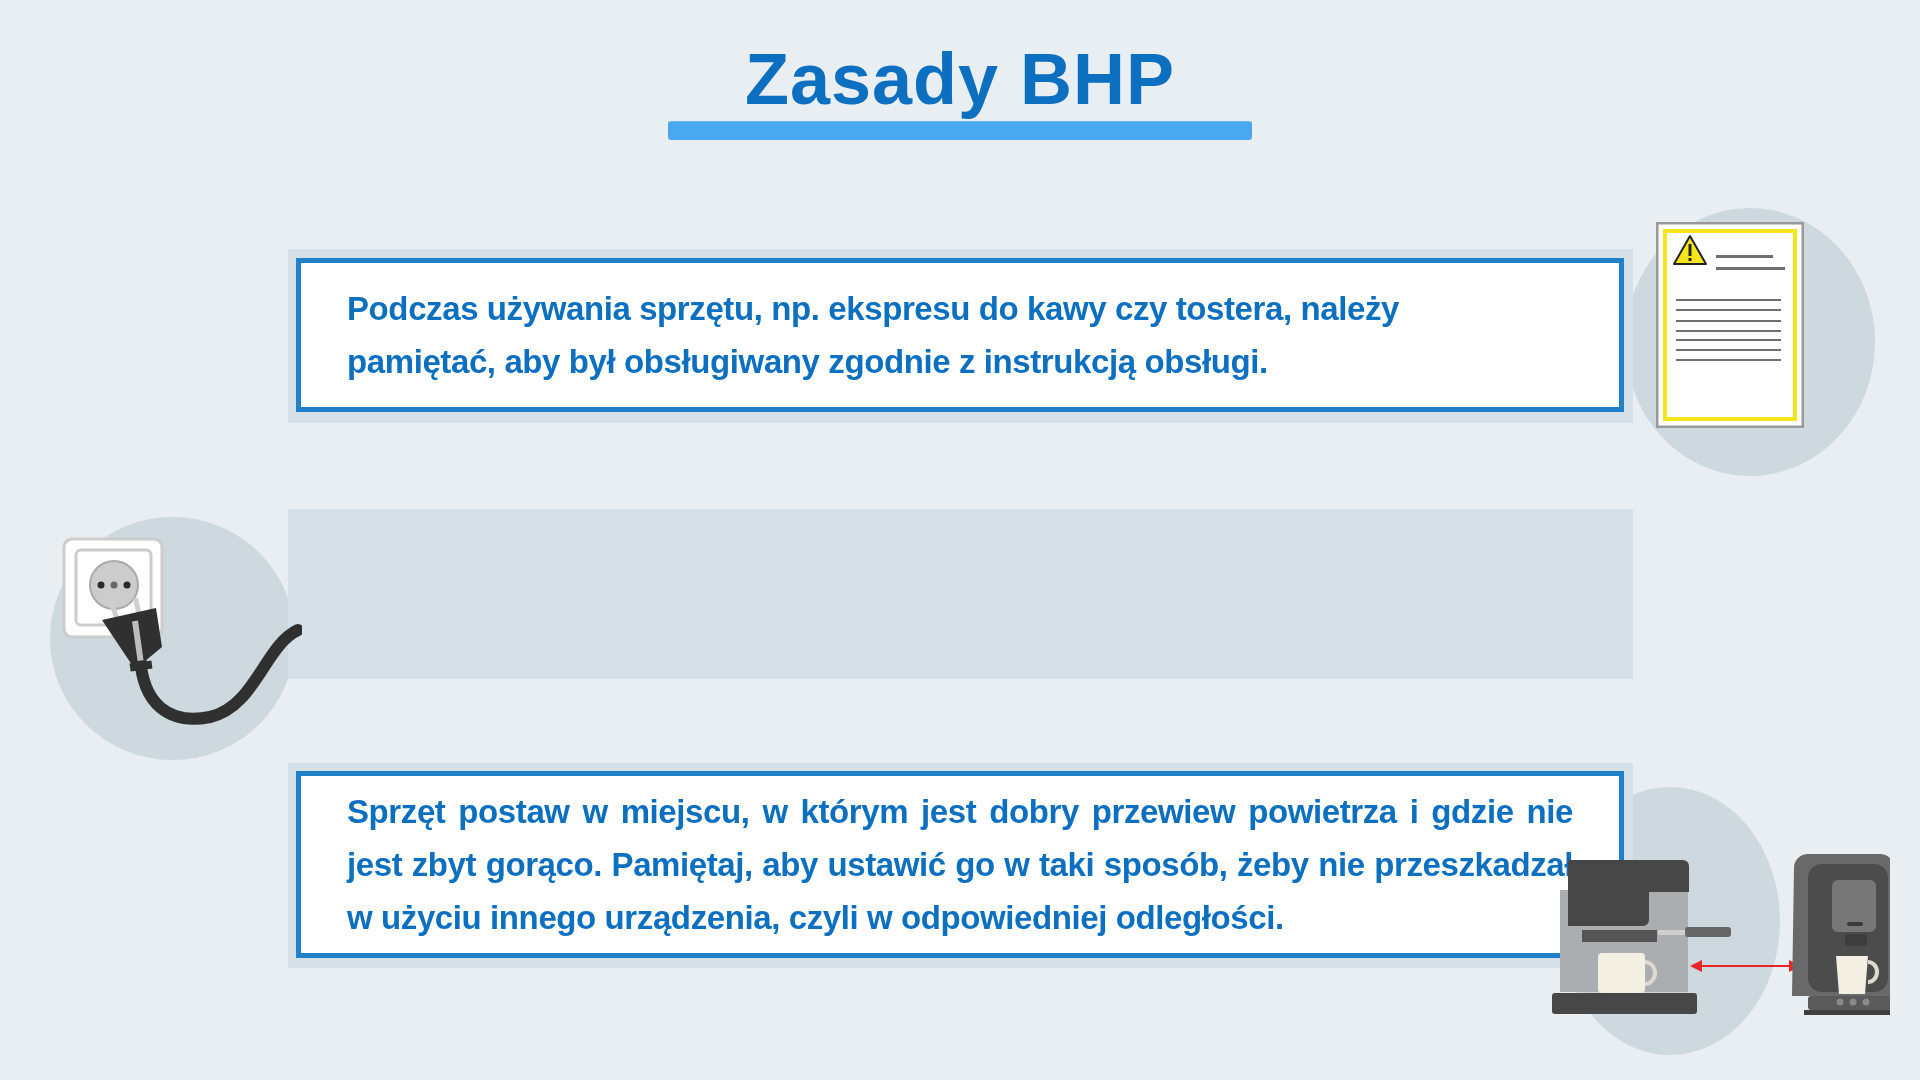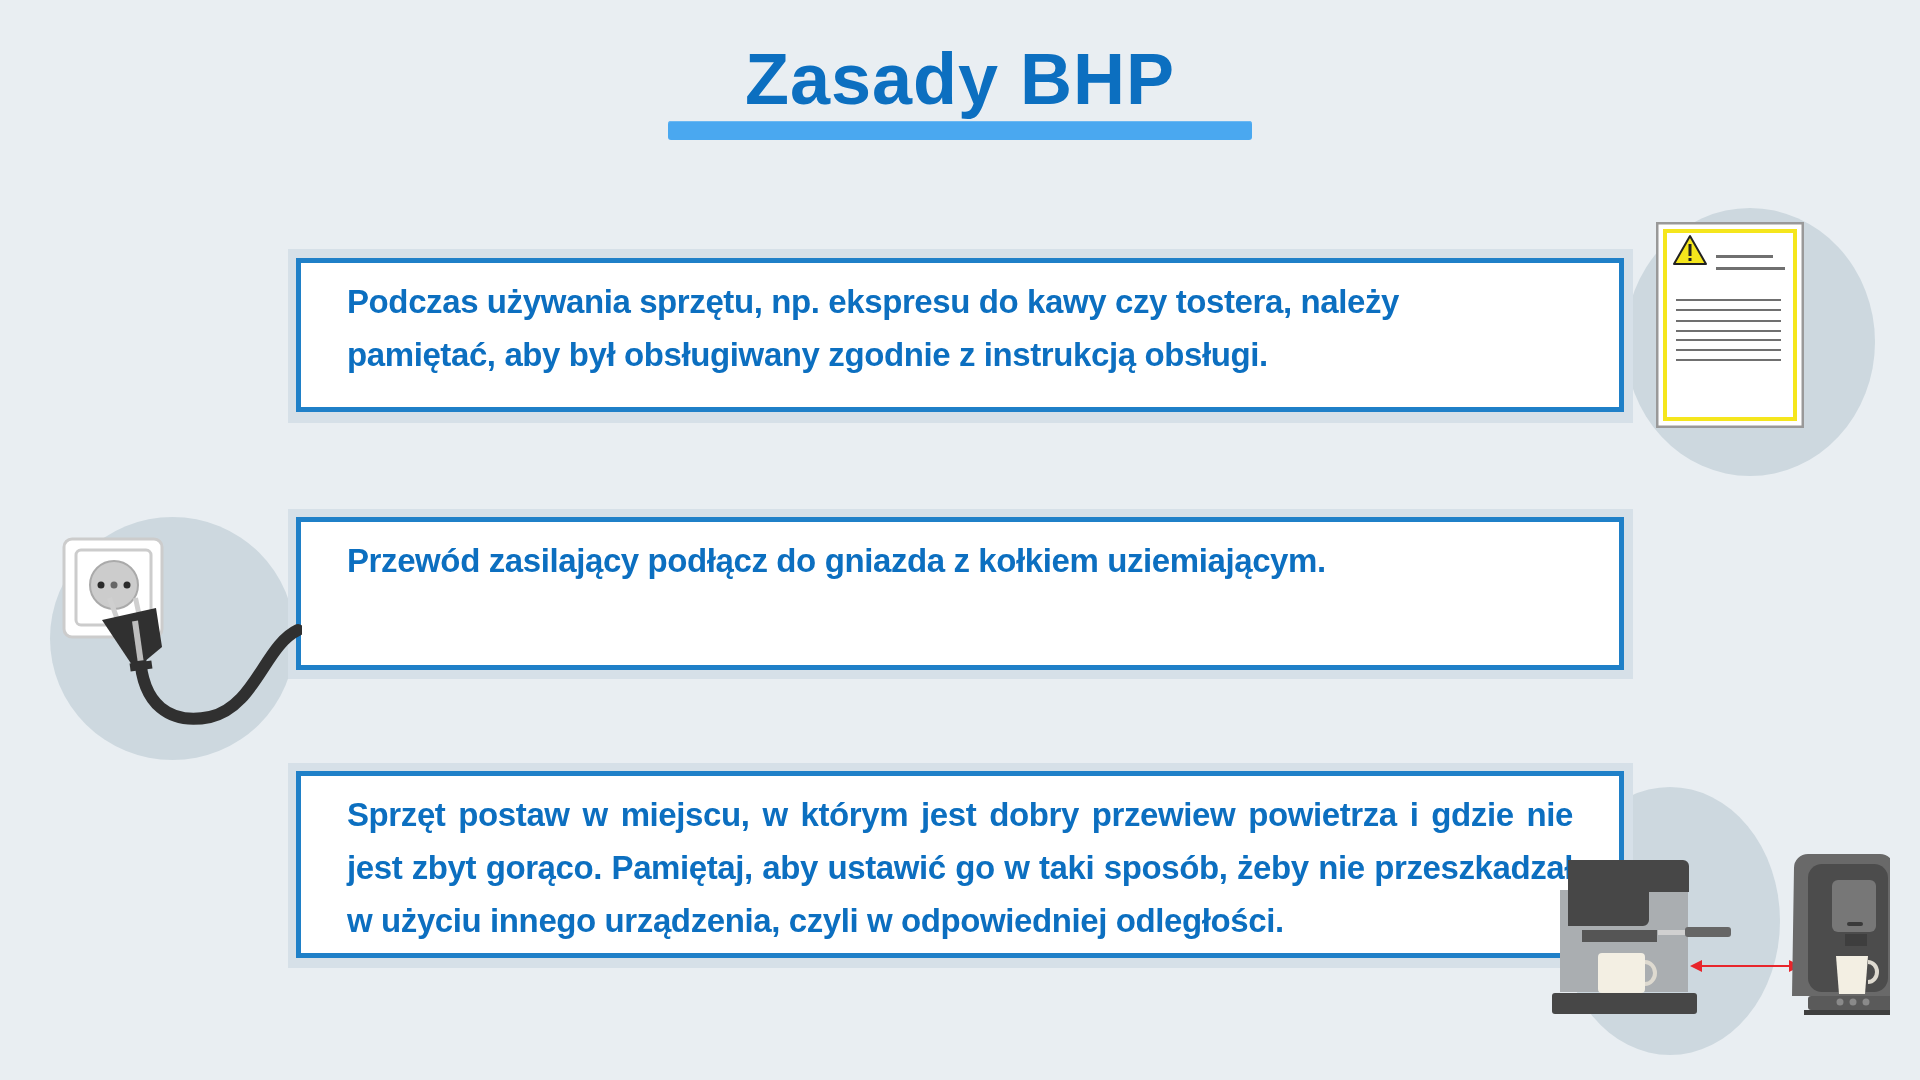--- a/index.html
+++ b/index.html
@@ -20,21 +20,21 @@
       background: #4aa8f0; border-radius: 3px;
       box-shadow: 0 1px 0 #6bb8f2 inset;
     }
 
     .card-shadow {
       position: absolute; background: #d6e0e8;
     }
     .card {
       position: absolute; background: #ffffff;
       border: 5px solid #1f80c8;
-      display: flex; 
+      display: flex; align-items: center;
       padding: 12px 46px;
     }
     .card-text {
       color: #0c6fc0; font-weight: bold;
       font-size: 33px; line-height: 53px;
       letter-spacing: -0.4px;
     }
     .justify { text-align: justify; text-align-last: left; }
 
     .circle { position: absolute; border-radius: 50%; background: #cdd8df; }
@@ -66,23 +66,20 @@
     <rect x="20" y="87" width="105" height="2" fill="#707070"></rect>
     <rect x="20" y="98" width="105" height="2" fill="#707070"></rect>
     <rect x="20" y="108" width="105" height="2" fill="#707070"></rect>
     <rect x="20" y="117" width="105" height="2" fill="#707070"></rect>
     <rect x="20" y="127" width="105" height="2" fill="#707070"></rect>
     <rect x="20" y="137" width="105" height="2" fill="#707070"></rect>
   </svg>
 
   <div class="circle" style="left:50px; top:517px; width:245px; height:243px;"></div>
   <div class="card-shadow" style="left:288px; top:509px; width:1345px; height:170px;"></div>
-  <div class="card" style="left:296px; top:517px; width:1328px; height:153px;">
-    <div class="card-text">Przewód zasilający podłącz do gniazda z kołkiem uziemiającym.</div>
-  </div>
   <svg class="icon" style="left:60px; top:535px;" width="242" height="200" viewBox="0 0 242 200">
 
     <path d="M80,120 C82,170 110,190 150,182 C195,172 205,110 238,95" fill="none" stroke="#303030" stroke-width="12" stroke-linecap="round"></path>
 
     <rect x="4" y="4" width="98" height="98" rx="8" fill="#ffffff" stroke="#cccccc" stroke-width="3"></rect>
     <rect x="16" y="15" width="75" height="75" rx="5" fill="#ffffff" stroke="#cccccc" stroke-width="3"></rect>
     <circle cx="54" cy="50" r="24" fill="#cccccc" stroke="#aaaaaa" stroke-width="2"></circle>
     <circle cx="41" cy="50" r="3.5" fill="#2a2a2a"></circle>
     <circle cx="54" cy="50" r="3.5" fill="#666666"></circle>
     <circle cx="67" cy="50" r="3.5" fill="#2a2a2a"></circle>

